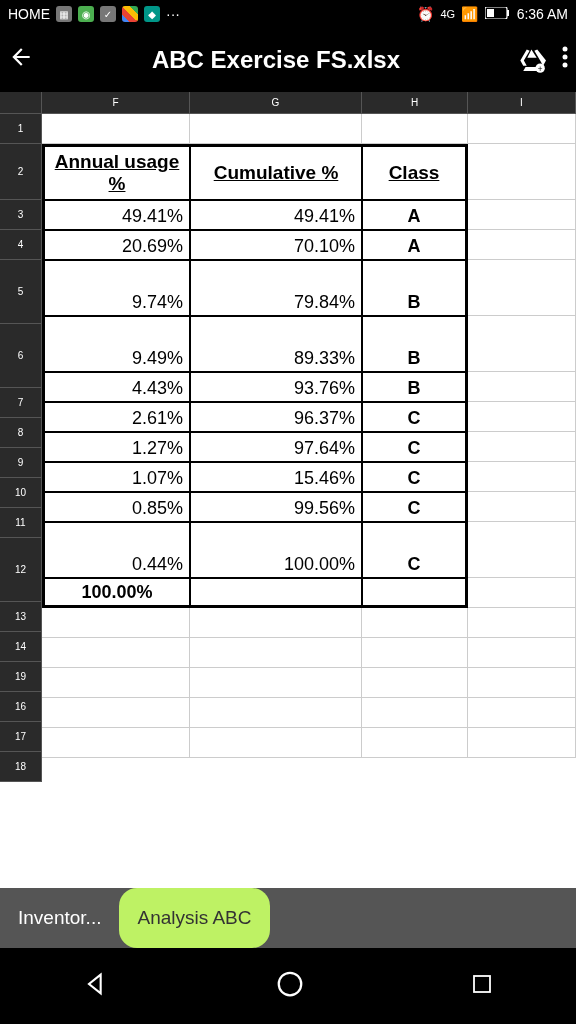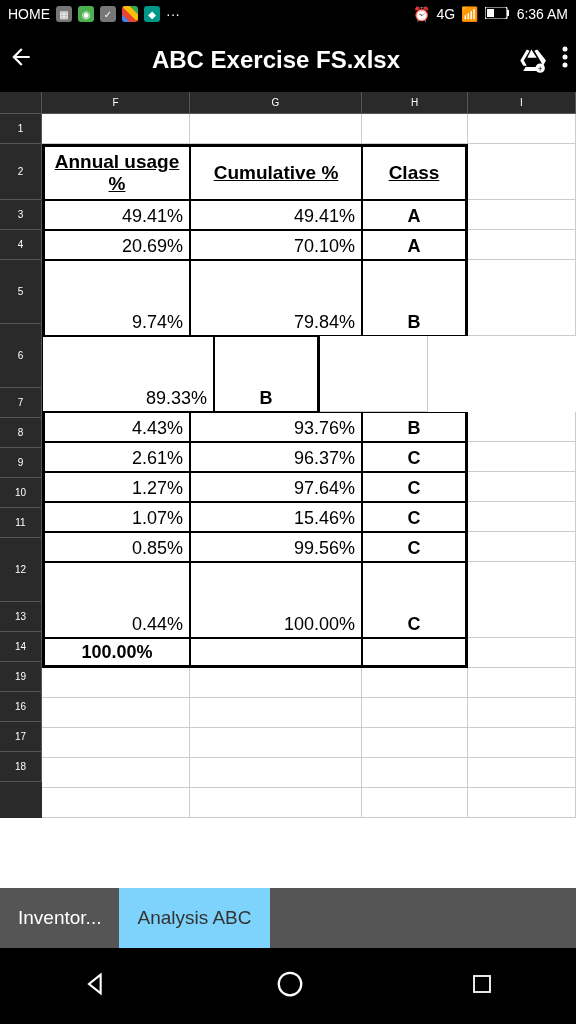--- a/index.html
+++ b/index.html
@@ -33,59 +33,59 @@
   .sheet-body { display: flex; }
   .row-headers { display: flex; flex-direction: column; width: 42px; background: #2a2a2a; }
   .row-header { height: 38px; color: #fff; font-size: 10px; display: flex; align-items: center; justify-content: center; border-bottom: 1px solid #555; border-right: 1px solid #555; }
   .row-header.short { height: 30px; }
   .row-header.tall { height: 64px; }
   .row-header.head { height: 56px; }
   
   .cells { flex: 1; }
   .cell-row { display: flex; height: 38px; }
   .cell-row.short { height: 30px; }
-  .cell-row.tall { height: 76px; }
+  .cell-row.tall { height: 56px; }
   .cell-row.head { height: 56px; text-decoration: underline; }
   .cell { border-right: 1px solid #ccc; border-bottom: 1px solid #ccc; display: flex; align-items: flex-end; justify-content: flex-end; padding: 2px 6px; font-size: 18px; background: #fff; }
   .cell.col-F { width: 148px; }
   .cell.col-G { width: 172px; }
   .cell.col-H { width: 106px; justify-content: center; font-weight: bold; }
   .cell.col-I { width: 108px; }
   
   .cell.thead { font-weight: bold; text-align: center; justify-content: center; align-items: center; font-size: 19px; }
   .cell.bordered { border: 1px solid #000; }
   .cell.thick-top { border-top: 3px solid #000; }
   .cell.thick-bottom { border-bottom: 3px solid #000; }
   .cell.thick-left { border-left: 3px solid #000; }
   .cell.thick-right { border-right: 3px solid #000; }
   .cell.total { font-weight: bold; }
   
   .sheet-tabs { height: 60px; background: #555; display: flex; align-items: stretch; }
   .sheet-tab { padding: 0 18px; display: flex; align-items: center; font-size: 19px; color: #fff; cursor: pointer; }
-  .sheet-tab.active { background: #7dd3fc; color: #333; }
+  .sheet-tab.active { background: #bef264; color: #333; border-radius: 18px; }
   
   .nav-bar { height: 76px; background: #000; display: flex; align-items: center; justify-content: space-around; }
   .nav-btn { color: #fff; }
 </style>
 </head>
 <body>
 
 <div class="status-bar">
   <div class="status-left">
     <span>HOME</span>
     <span class="status-icon icon-gray">▦</span>
     <span class="status-icon icon-green">◉</span>
     <span class="status-icon icon-gray">✓</span>
     <span class="status-icon icon-multi"></span>
     <span class="status-icon icon-teal">◆</span>
     <span>···</span>
   </div>
   <div class="status-right">
     <span>⏰</span>
-    <span style="font-size:14px">4G<br></span>
+    <span style="font-size:11px">4G<br></span>
     <span>📶</span>
     <span>
       <svg width="26" height="12" viewBox="0 0 26 12">
           <rect x="0" y="0" width="22" height="12" rx="2" fill="none" stroke="#fff" stroke-width="1.2"></rect>
           <rect x="22" y="3" width="2" height="6" fill="#fff"></rect>
           <rect x="2" y="2" width="7" height="8" fill="#fff"></rect>
         </svg>
     </span>
     <span>6:36 AM</span>
   </div>
@@ -173,20 +173,21 @@
         <div class="cell col-H thick-right bordered">A</div>
         <div class="cell col-I"></div>
       </div>
       <div class="cell-row tall">
         <div class="cell col-F thick-left bordered">9.74%</div>
         <div class="cell col-G bordered">79.84%</div>
         <div class="cell col-H thick-right bordered">B</div>
         <div class="cell col-I"></div>
       </div>
       <div class="cell-row tall">
+        <div class="cell col-F thick-left bordered">9.49%</div>
         <div class="cell col-G bordered">89.33%</div>
         <div class="cell col-H thick-right bordered">B</div>
         <div class="cell col-I"></div>
       </div>
       <div class="cell-row short">
         <div class="cell col-F thick-left bordered">4.43%</div>
         <div class="cell col-G bordered">93.76%</div>
         <div class="cell col-H thick-right bordered">B</div>
         <div class="cell col-I"></div>
       </div>

